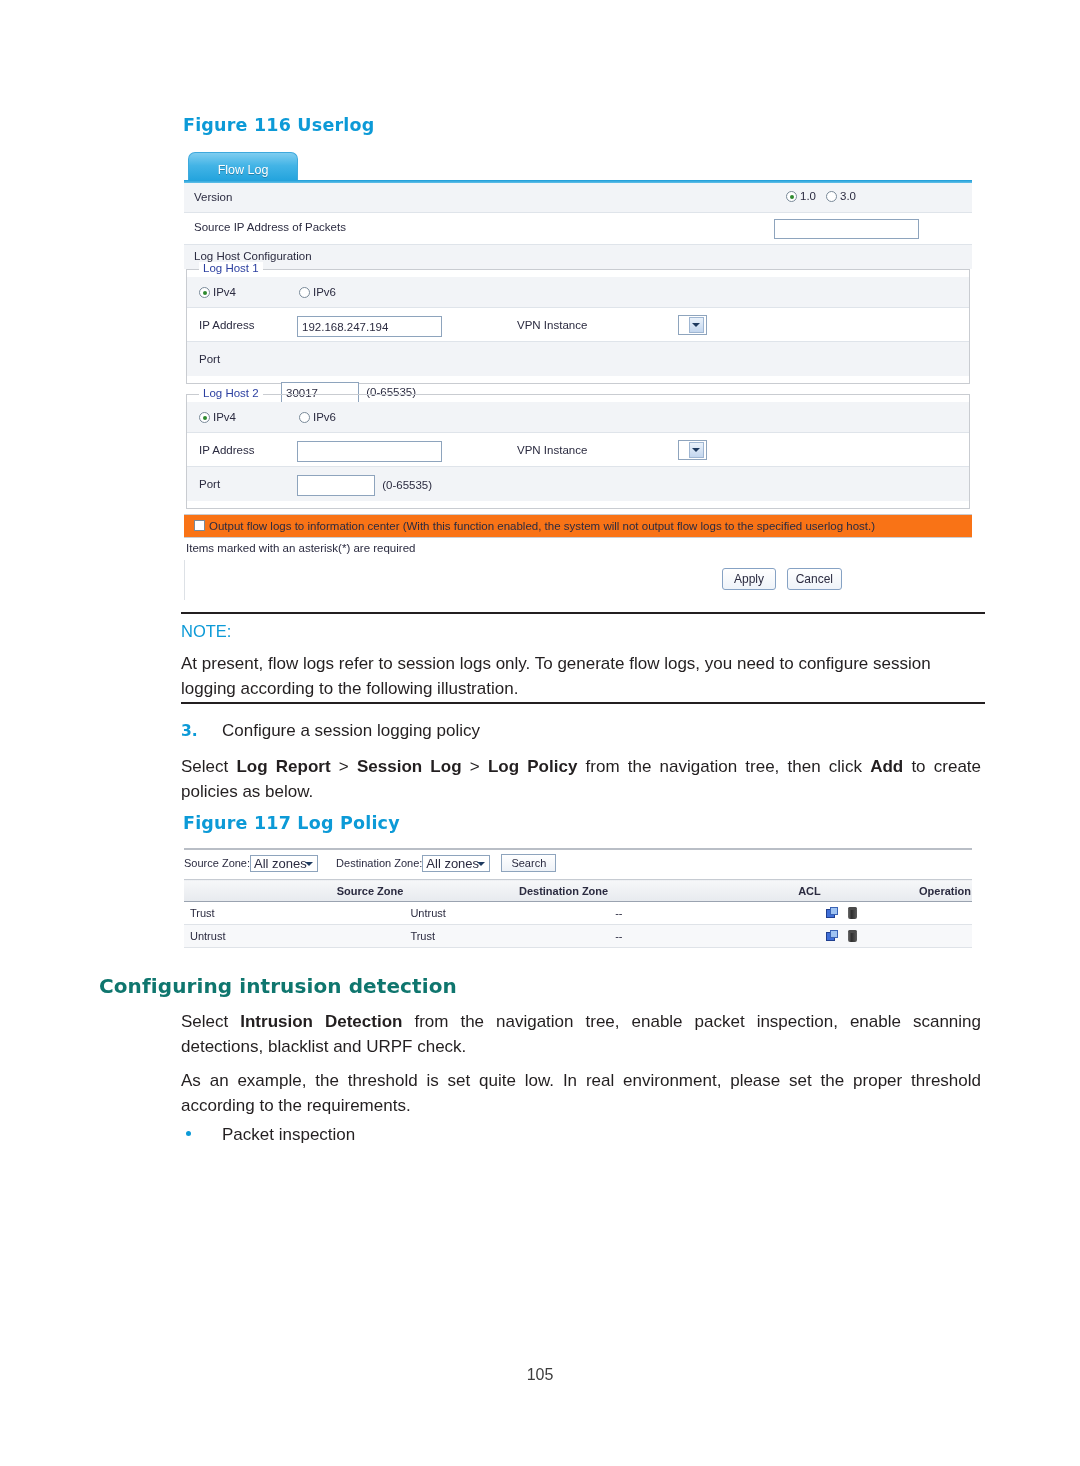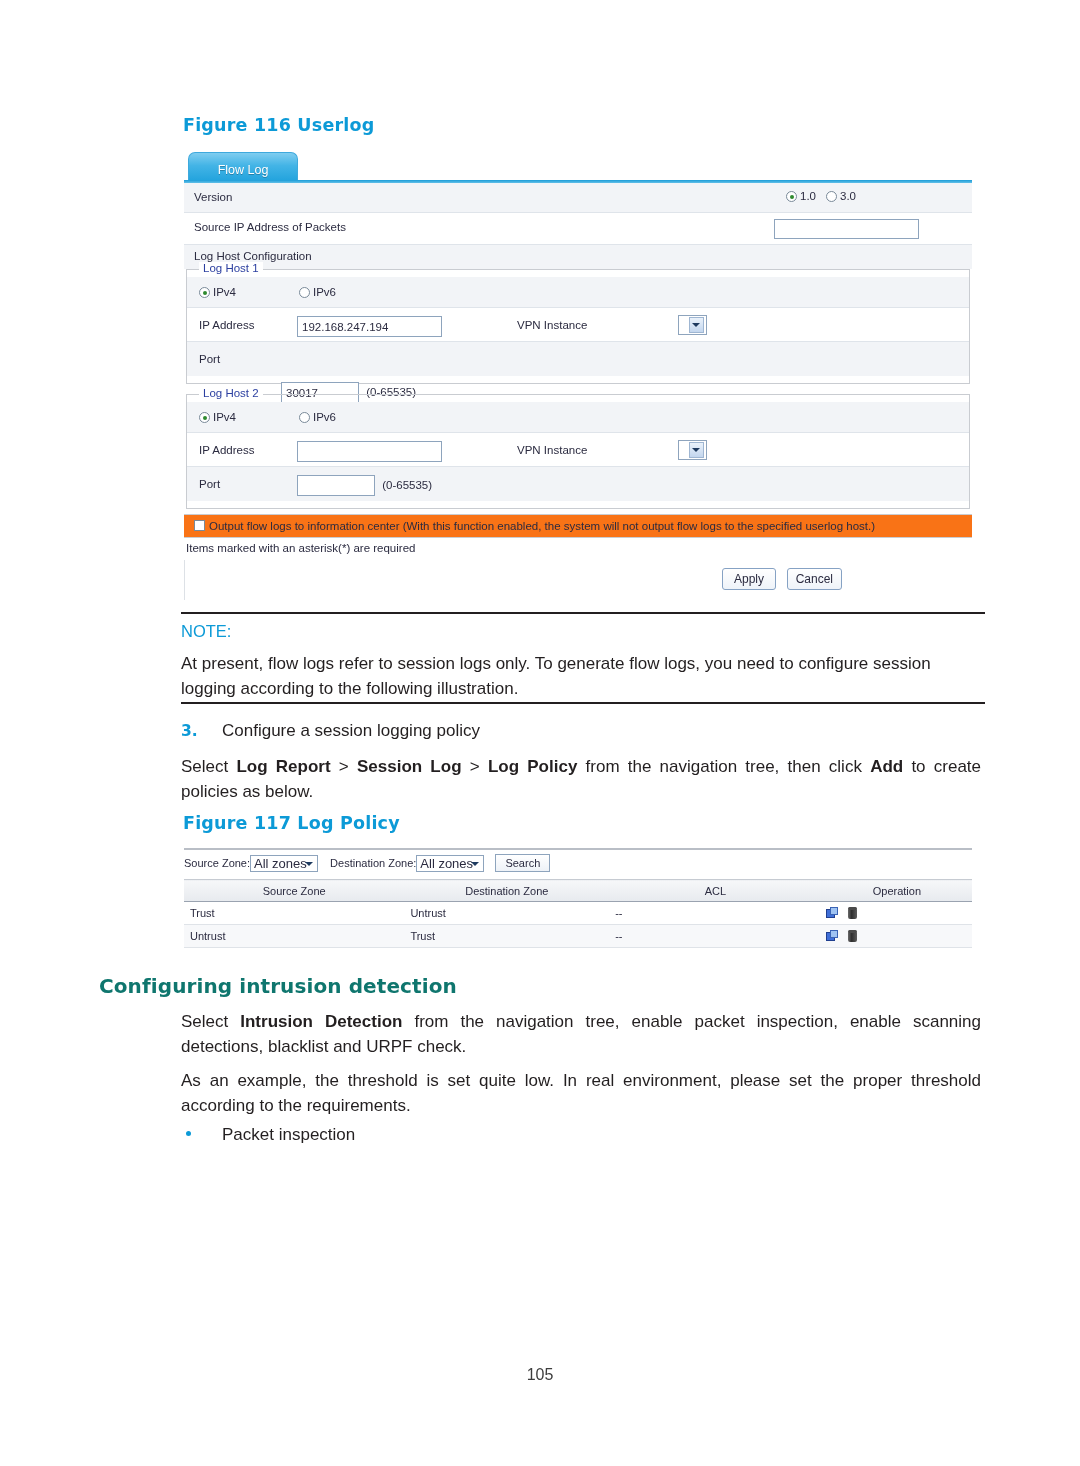--- a/index.html
+++ b/index.html
@@ -295,23 +295,23 @@
     width: 100%;
     border-collapse: collapse;
     font-size: 11px;
     table-layout: fixed;
   }
   table.policy th {
     background: linear-gradient(to bottom,#f6f7f9,#e7eaee);
     border-top: 1px solid #c6cbd2;
     border-bottom: 1px solid #9aa3b0;
     height: 19px;
-    font-weight: normal;
+    font-weight: bold;
     color: #2b2b40;
-    text-align: center;
+    text-align: right;
     margin-top: 48px;
   }
   table.policy td {
     height: 20px;
     border-bottom: 1px solid #dfe3e8;
     padding-left: 6px;
     color: #2b2b40;
     background: #ffffff;
   }
   table.policy tr.r2 td { background: #f7f8fa; }
@@ -491,21 +491,21 @@
   <div class="num-marker" style="left:181px; top:722px;">3.</div>
   <div class="body-text" style="left:222px; top:719px; width:700px;">Configure a session logging policy</div>
 
   <div class="body-text justify" style="left:181px; top:755px; width:800px;"><span>Select </span><b>Log Report</b><span> &gt; </span><b>Session Log</b><span> &gt; </span><b>Log Policy</b><span> from the navigation tree, then click </span><b>Add</b><span> to create policies as below.</span></div>
 
   <div class="fig-caption" style="left:183px; top:813px;">Figure 117 Log Policy</div>
 
   <div class="shot117">
     <div class="searchbar">
       <span style="vertical-align:middle;">Source Zone:</span><span class="sel-wide"><span>All zones</span><span class="arr2"></span></span>
-      <span style="vertical-align:middle; margin-left:9px;">Destination Zone:</span><span class="sel-wide"><span>All zones</span><span class="arr2"></span></span>
+      <span style="vertical-align:middle; margin-left:15px;">Destination Zone:</span><span class="sel-wide"><span>All zones</span><span class="arr2"></span></span>
       <span class="sbtn" style="margin-left:8px;">Search</span>
     </div>
 
     <table class="policy">
       <thead>
         <tr>
           <th style="width:28%;">Source Zone</th>
           <th style="width:26%;">Destination Zone</th>
           <th style="width:27%;">ACL</th>
           <th style="width:19%;">Operation</th>

